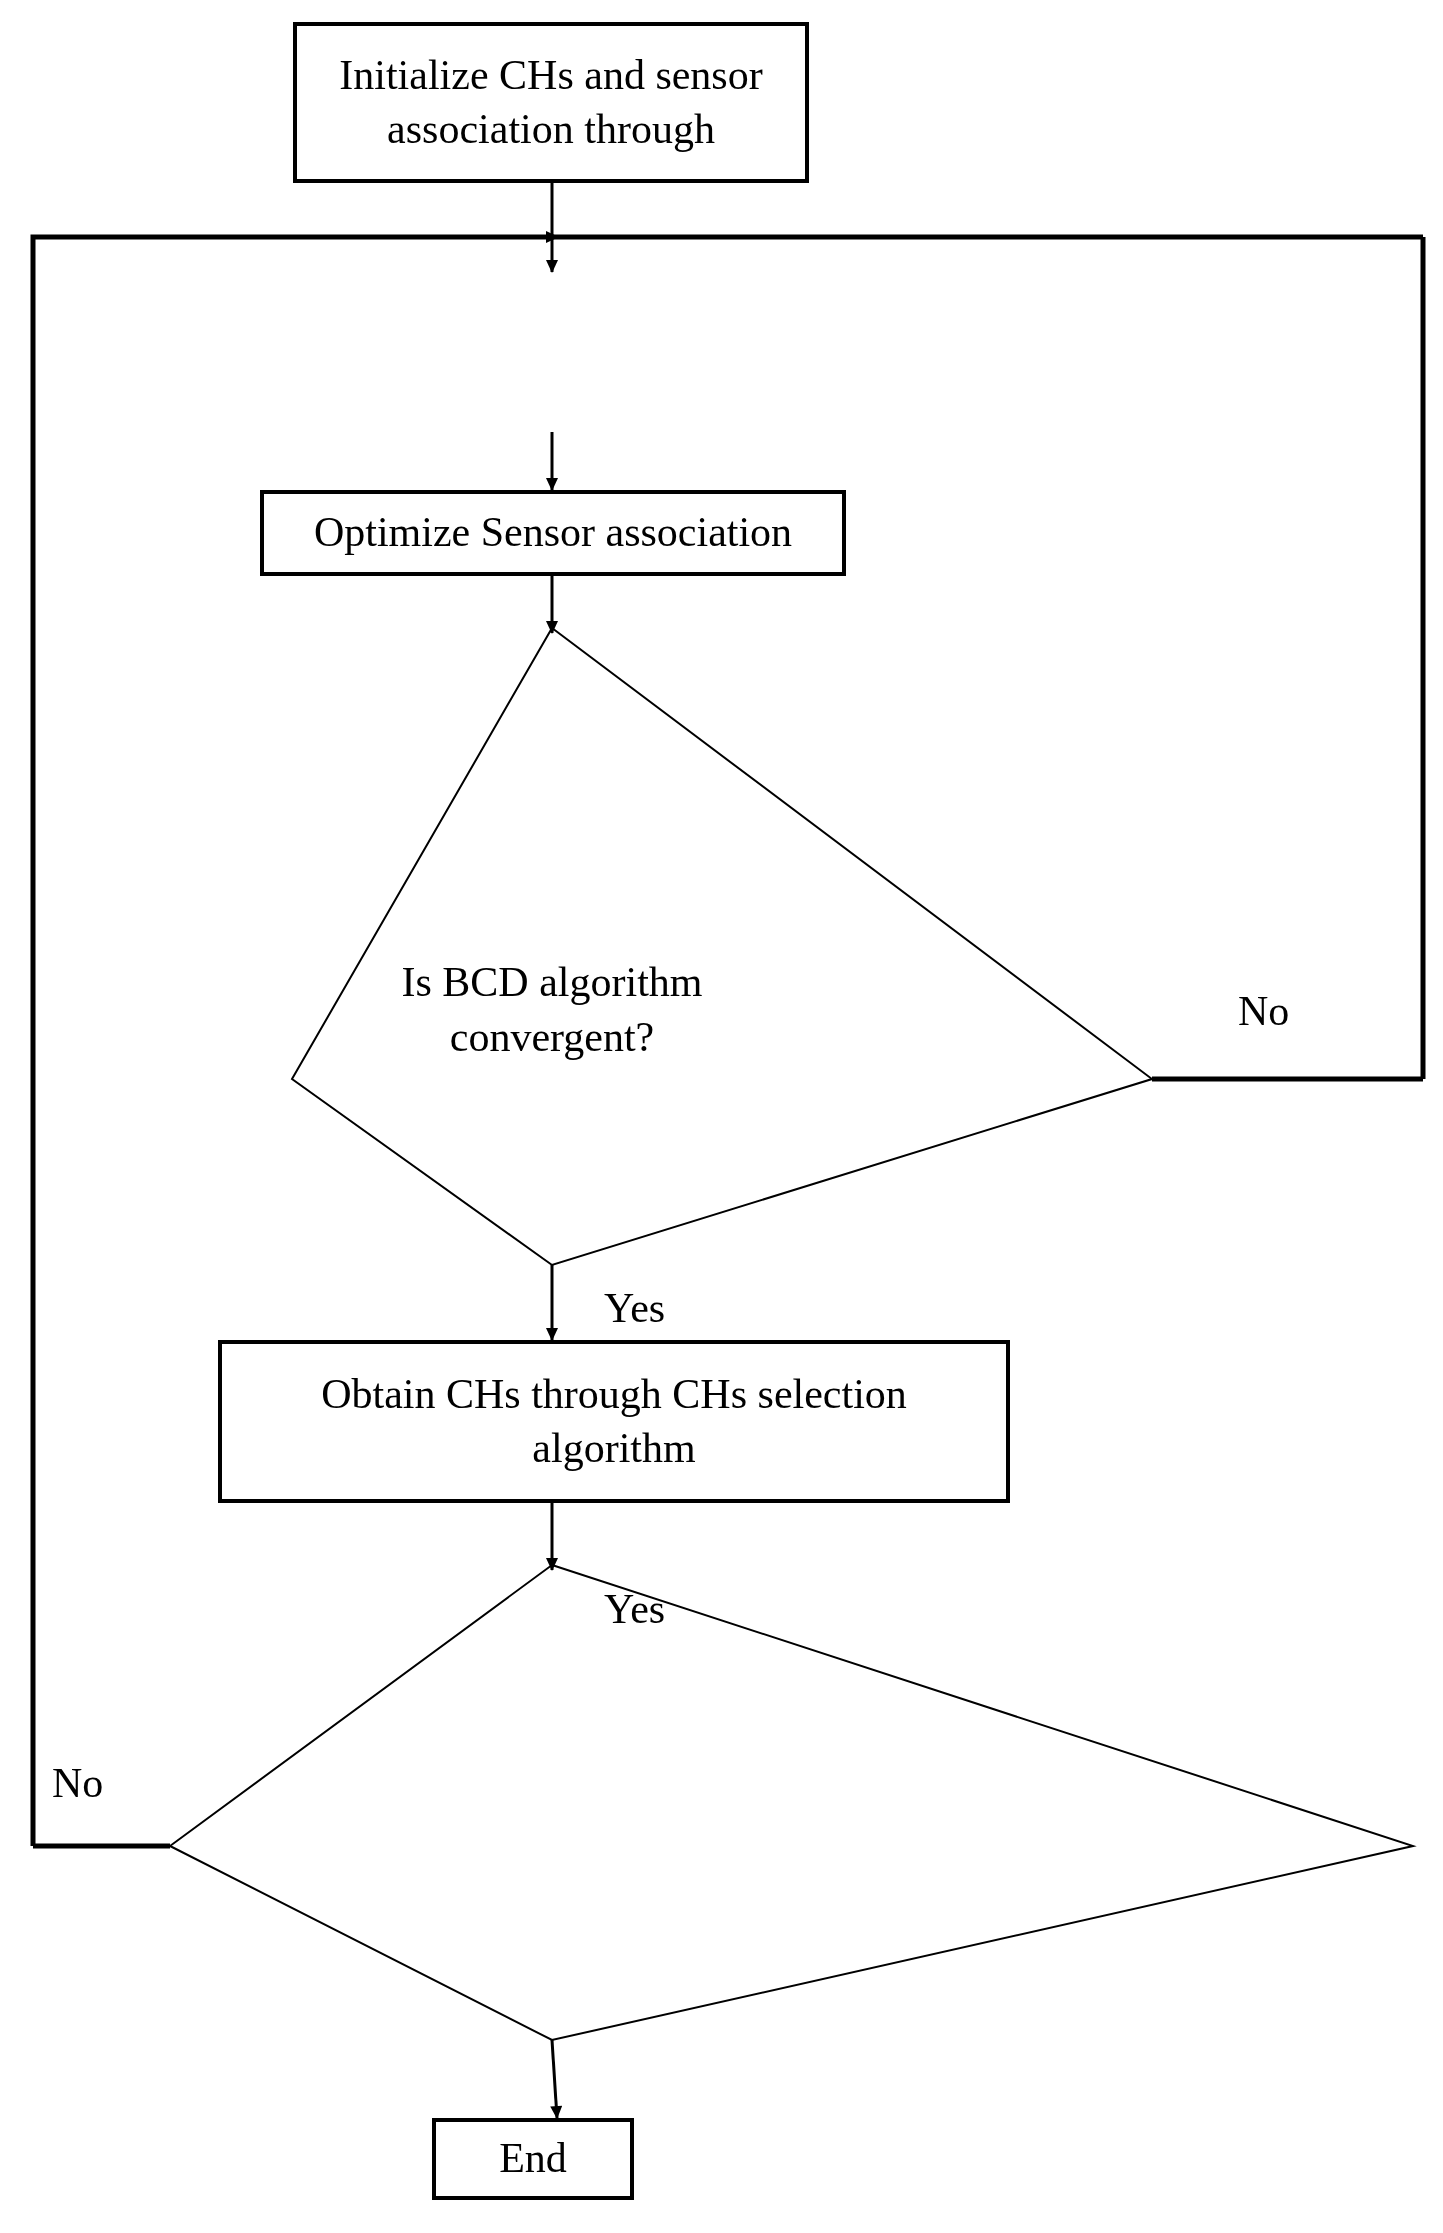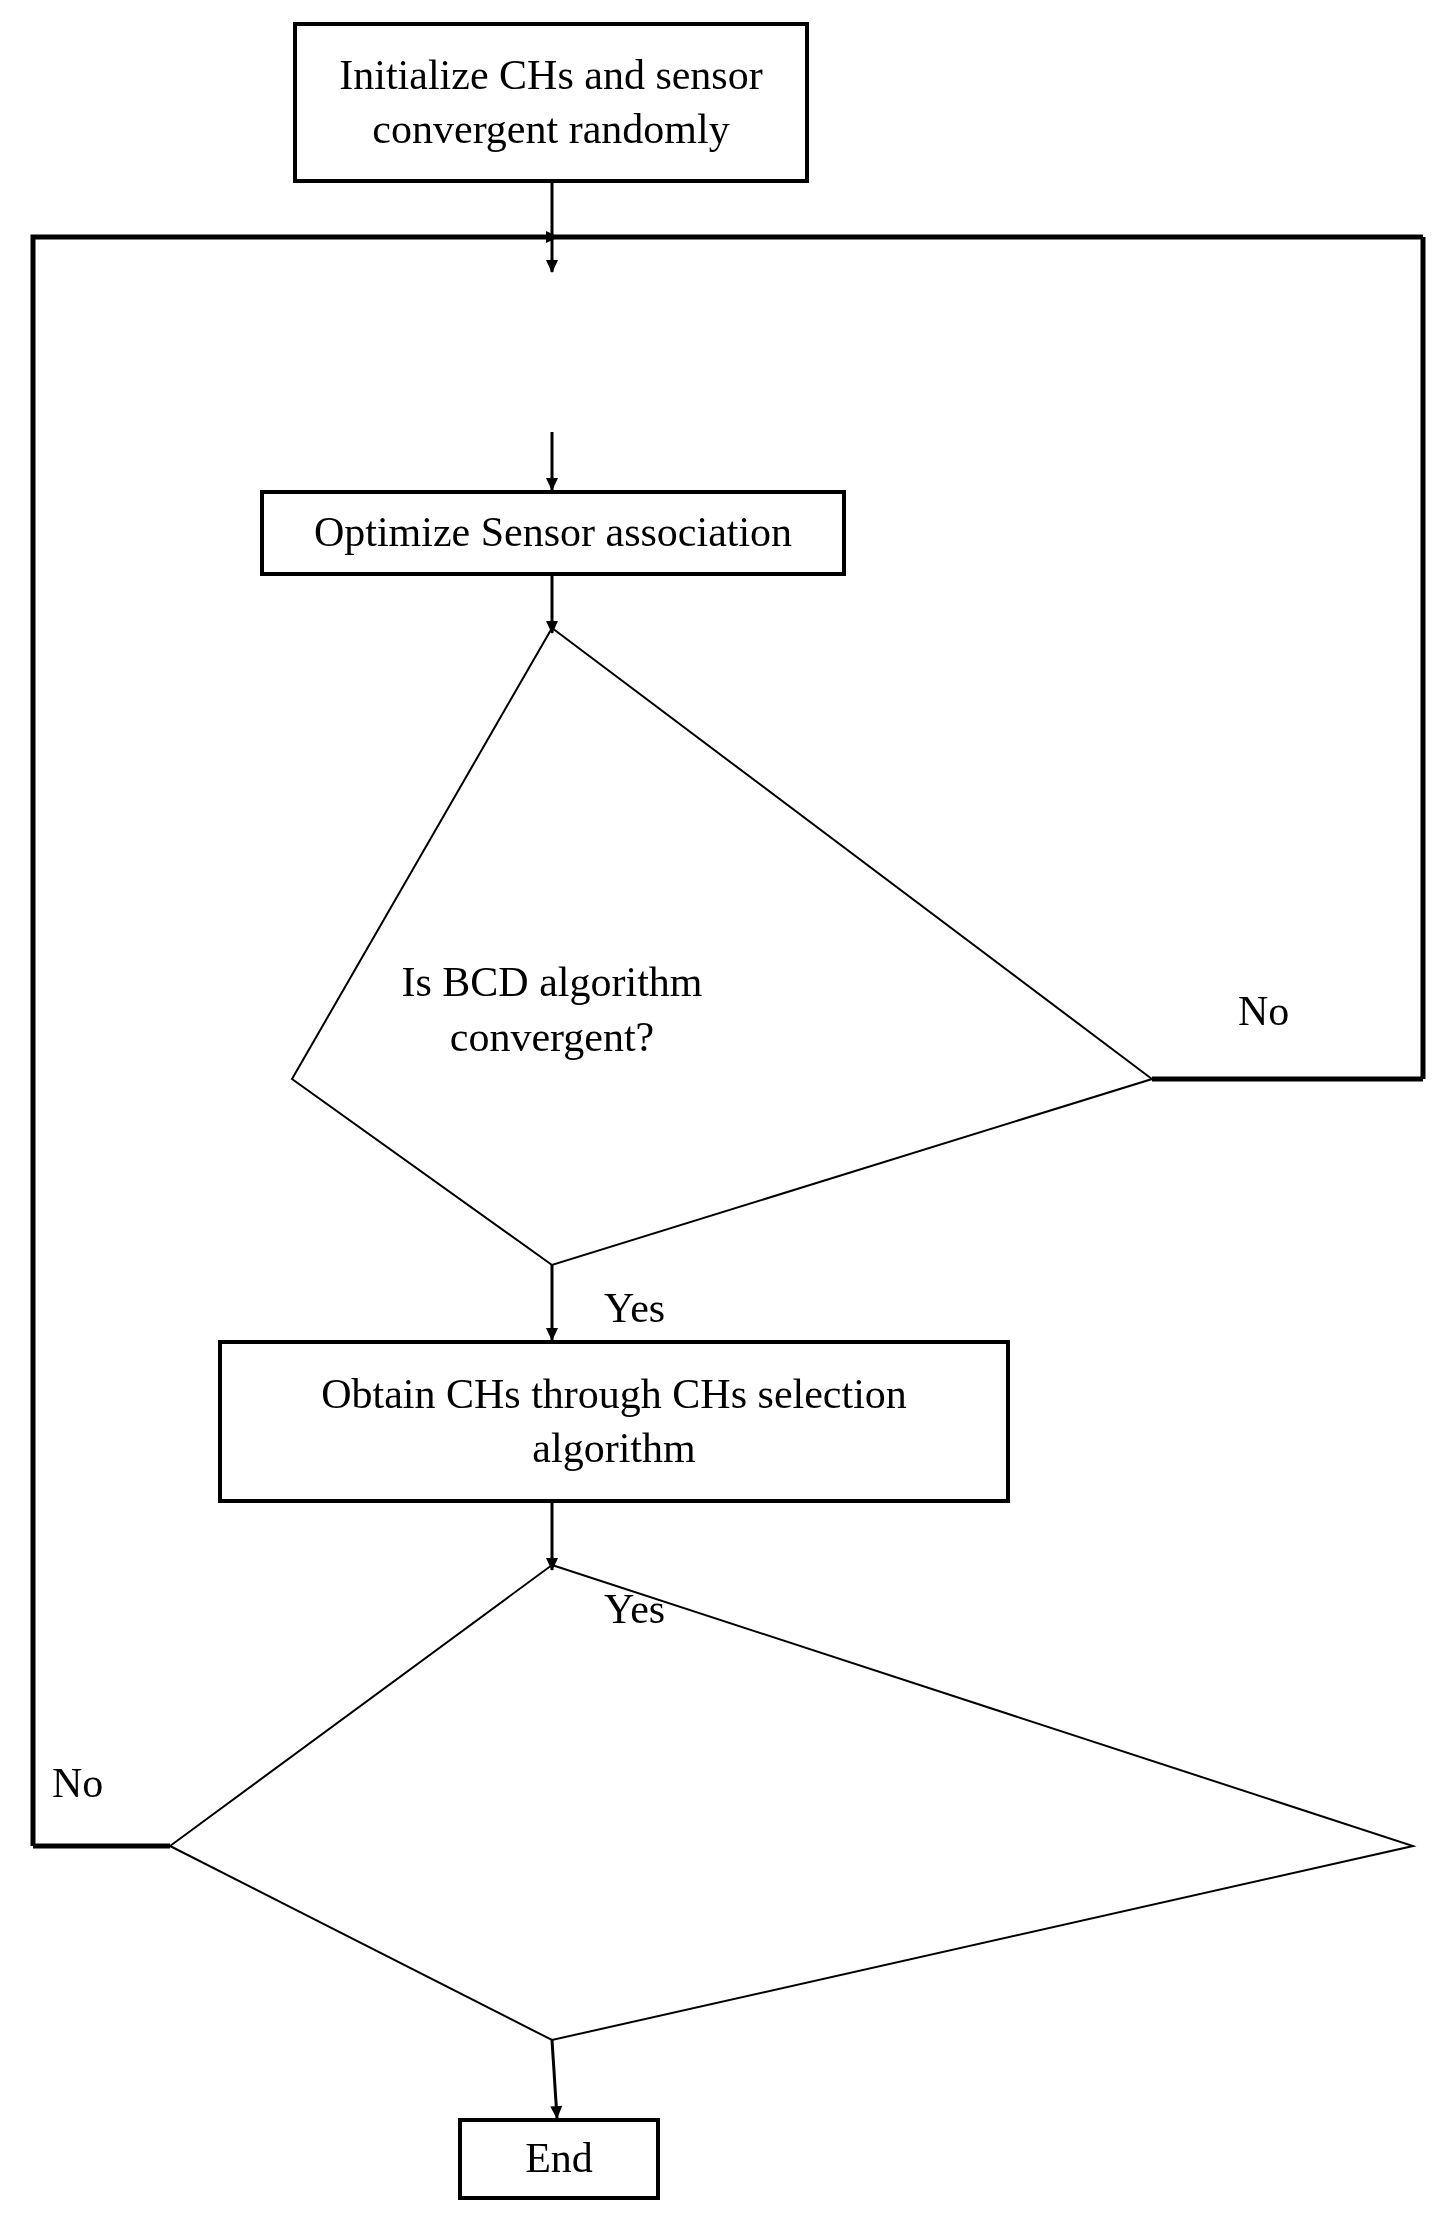--- a/index.html
+++ b/index.html
@@ -54,33 +54,33 @@
     <line x1="552" y1="1502" x2="552" y2="1570" stroke="#000" stroke-width="3" marker-end="url(#ah)"></line>
 
     <polygon points="552,1565 1413,1846 552,2040 170,1846" fill="none" stroke="#000" stroke-width="2"></polygon>
 
     <line x1="170" y1="1846" x2="33" y2="1846" stroke="#000" stroke-width="5"></line>
 
     <line x1="552" y1="2040" x2="557" y2="2118" stroke="#000" stroke-width="3" marker-end="url(#ah)"></line>
   </svg>
 
   <div class="node pbox" style="left:293px;top:22px;width:516px;height:161px;">
-    <span class="ptext" style="font-size:42px;padding:0 26px;">Initialize CHs and sensor convergent randomly</span>
+    <span class="ptext" style="font-size:42px;padding:0 26px;">Initialize CHs and sensor association through</span>
   </div>
 
 
   <div class="node pbox" style="left:260px;top:490px;width:586px;height:86px;">
     <span class="ptext" style="font-size:42px;padding:0 12px;">Optimize Sensor association</span>
   </div>
 
   <div class="node pbox" style="left:218px;top:1340px;width:792px;height:163px;">
     <span class="ptext" style="font-size:42px;padding:0 90px;">Obtain CHs through CHs selection algorithm</span>
   </div>
 
-  <div class="node pbox" style="left:458px;top:2118px;width:202px;height:82px;">
+  <div class="node pbox" style="left:432px;top:2118px;width:202px;height:82px;">
     <span class="ptext" style="font-size:42px;">End</span>
   </div>
 
   <div class="dia" style="left:352px;top:955px;width:400px;height:130px;">
     <span class="ptext" style="font-size:42px;">Is BCD algorithm convergent?</span>
   </div>
 
 
   <div class="edgelabel" style="left:1238px;top:975px;font-size:42px;">No</div>
 

